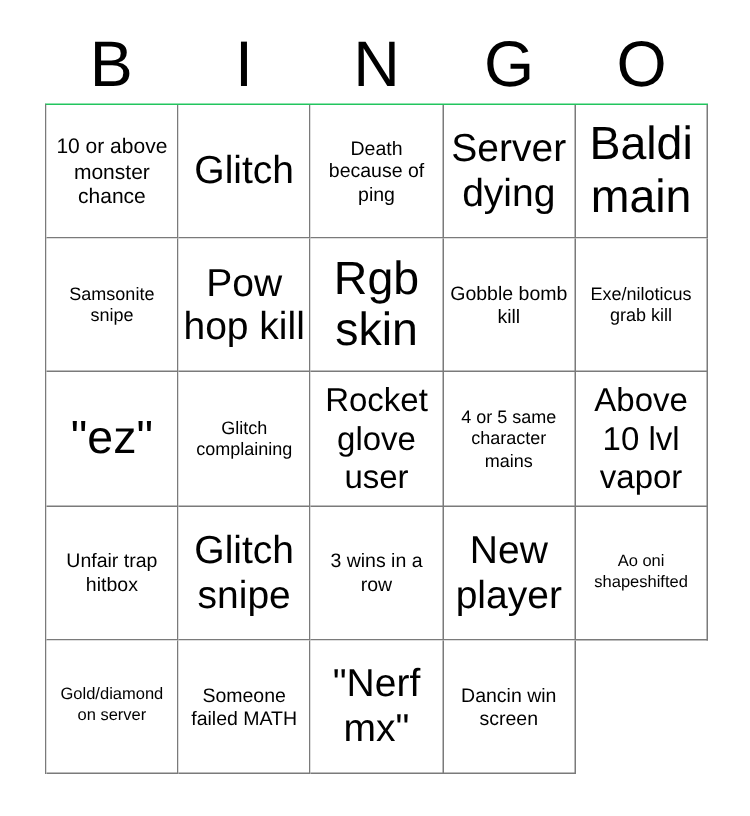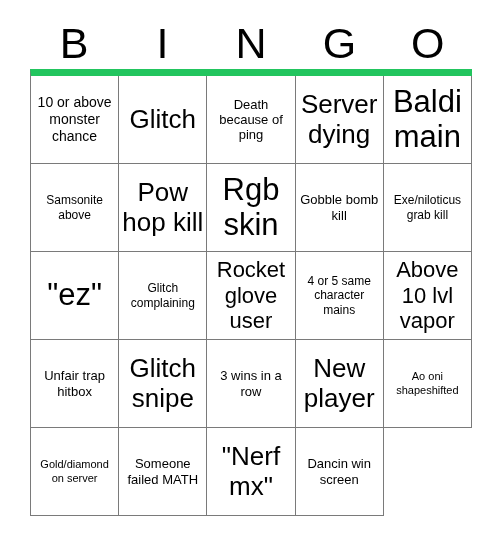--- a/index.html
+++ b/index.html
@@ -41,21 +41,21 @@
   }
   .bingo-grid {
     position: absolute;
     left: 30px;
     top: 69px;
     width: 442px;
     height: 447px;
     display: grid;
     grid-template-columns: repeat(5, 1fr);
     grid-template-rows: repeat(5, 1fr);
-    border-top: 7px solid #22c55e;
+    border-top: 1px solid #22c55e;
     border-left: 1px solid #7a7a7a;
     box-sizing: border-box;
     background: #ffffff;
   }
   .bingo-cell {
     border-right: 1px solid #7a7a7a;
     border-bottom: 1px solid #7a7a7a;
     box-sizing: border-box;
     display: flex;
     align-items: center;
@@ -107,21 +107,21 @@
       <span class="cell-text fs-md">Death because of ping</span>
     </div>
     <div class="bingo-cell">
       <span class="cell-text fs-xl">Server dying</span>
     </div>
     <div class="bingo-cell">
       <span class="cell-text fs-xxl">Baldi main</span>
     </div>
 
     <div class="bingo-cell">
-      <span class="cell-text fs-xs">Samsonite above</span>
+      <span class="cell-text fs-xs">Samsonite snipe</span>
     </div>
     <div class="bingo-cell">
       <span class="cell-text fs-xl">Pow hop kill</span>
     </div>
     <div class="bingo-cell">
       <span class="cell-text fs-xxl">Rgb skin</span>
     </div>
     <div class="bingo-cell">
       <span class="cell-text fs-md">Gobble bomb kill</span>
     </div>

